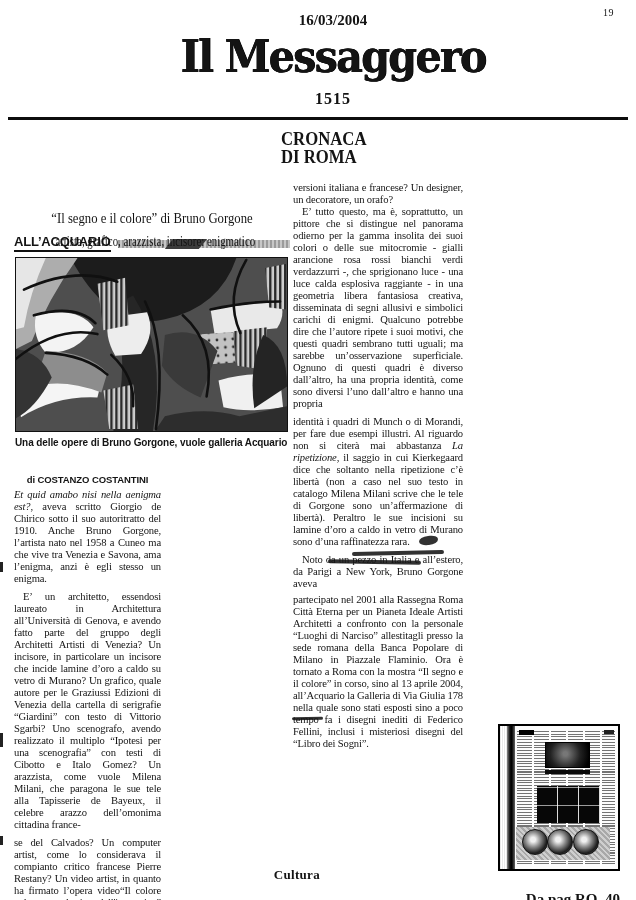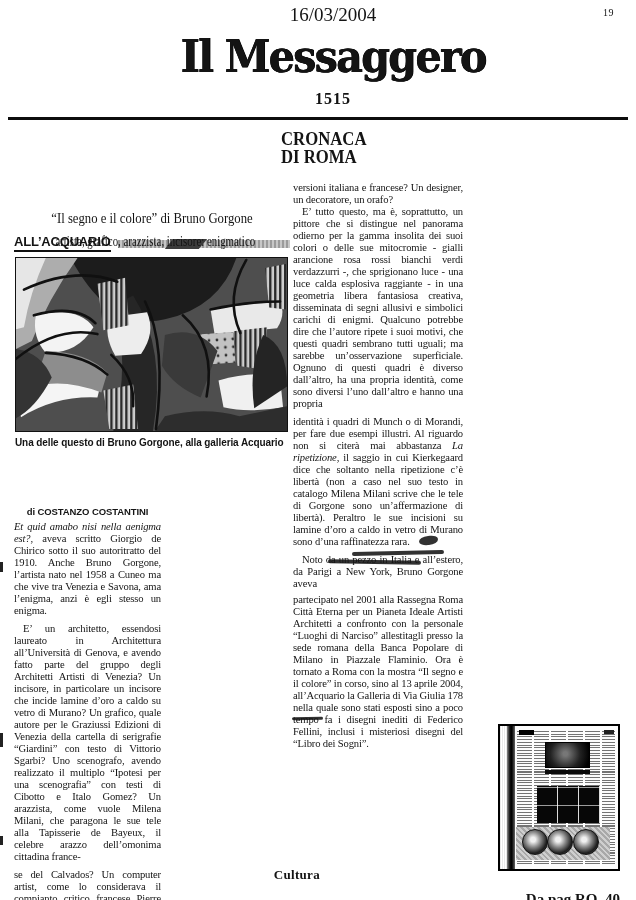--- a/index.html
+++ b/index.html
@@ -6,21 +6,21 @@
   html,body { background:#e9e9e9; }
   body { font-family:"Liberation Serif", serif; color:#141414; }
   .page {
     position:relative; width:636px; height:900px; margin:0 auto;
     background:#ffffff; overflow:hidden;
   }
 
   
   .pagenum { position:absolute; top:7px; right:22px; font-size:10px; letter-spacing:.5px; }
   .hdr-center { position:absolute; left:30px; right:0; text-align:center; }
-  .hdr-date { top:4px; font-size:19px; font-weight:normal; }
+  .hdr-date { top:12px; font-size:15px; font-weight:bold; }
   .masthead {
     top:30px; font-family:"DejaVu Serif", serif; font-weight:bold; font-size:45px;
     letter-spacing:-2px; transform:scaleX(.92); transform-origin:center;
     text-shadow:.6px 0 0 #000, 0 .4px 0 #000;
   }
   .hdr-edition { top:90px; font-size:16px; font-weight:bold; letter-spacing:1px; }
   .hdr-rule { position:absolute; top:117px; left:8px; right:8px; height:3px; background:#0d0d0d; }
 
   
   .section-label {
@@ -54,21 +54,21 @@
   .art-frame svg { display:block; width:100%; height:100%; }
   .caption {
     position:absolute; left:15px; top:437px; width:276px;
     font-family:"Liberation Sans", sans-serif; font-weight:bold; font-size:10px; letter-spacing:-.1px;
   }
 
   
   .leftcol { position:absolute; left:14px; top:474px; width:147px; }
   .byline {
     text-align:center; font-family:"Liberation Sans", sans-serif; font-weight:bold;
-    font-size:9.5px; margin-bottom:4px; letter-spacing:-.1px;margin-top:32px;
+    font-size:9.5px; margin-bottom:4px; letter-spacing:-.1px;
   }
   .copy { font-size:10.6px; line-height:12px; text-align:justify; letter-spacing:-.15px; }
   .copy .ind { text-indent:9px; }
   .frag + .frag { margin-top:6px; }
   .frag-tight + .frag-tight { margin-top:3px; }
   .rightcol { position:absolute; left:293px; top:182px; width:170px; }
   .em { font-style:italic; }
 
   
   .ink { position:absolute; background:#161616; opacity:.88; border-radius:3px; }
@@ -176,21 +176,21 @@
         <path d="M141,173 Q152,88 130,44"></path>
         <path d="M168,58 Q202,88 192,140"></path>
         <path d="M232,2 Q210,40 226,76"></path>
         <path d="M18,58 Q60,46 80,66"></path>
         <path d="M96,98 Q120,120 118,150"></path>
         <path d="M196,52 Q232,44 266,44"></path>
         <path d="M30,96 Q70,98 92,118"></path>
       </g>
     </svg>
   </div>
-  <div class="caption">Una delle questo di Bruno Gorgone, alla galleria Acquario</div>
+  <div class="caption">Una delle opere di Bruno Gorgone, vuole galleria Acquario</div>
 
   <div class="leftcol">
     <div class="byline">di COSTANZO COSTANTINI</div>
     <div class="copy">
       <p class="frag"><span class="em">Et quid amabo nisi nella aenigma est?</span><span>, aveva scritto Giorgio de Chirico sotto il suo autoritratto del 1910. Anche Bruno Gorgone, l’artista nato nel 1958 a Cuneo ma che vive tra Venezia e Savona, ama l’enigma, anzi è egli stesso un enigma.</span></p>
       <p class="frag ind">E’ un architetto, essendosi laureato in Architettura all’Università di Genova, e avendo fatto parte del gruppo degli Architetti Artisti di Venezia? Un incisore, in particolare un incisore che incide lamine d’oro a caldo su vetro di Murano? Un grafico, quale autore per le Graziussi Edizioni di Venezia della cartella di serigrafie “Giardini” con testo di Vittorio Sgarbi? Uno scenografo, avendo realizzato il multiplo “Ipotesi per una scenografia” con testi di Cibotto e Italo Gomez? Un arazzista, come vuole Milena Milani, che paragona le sue tele alla Tapisserie de Bayeux, il celebre arazzo dell’omonima cittadina france-</p>
       <p class="frag">se del Calvados? Un computer artist, come lo considerava il compianto critico francese Pierre Restany? Un video artist, in quanto ha firmato l’opera video“Il colore nel nuovo destino dell'immagine” nelle</p>
     </div>
   </div>
 

